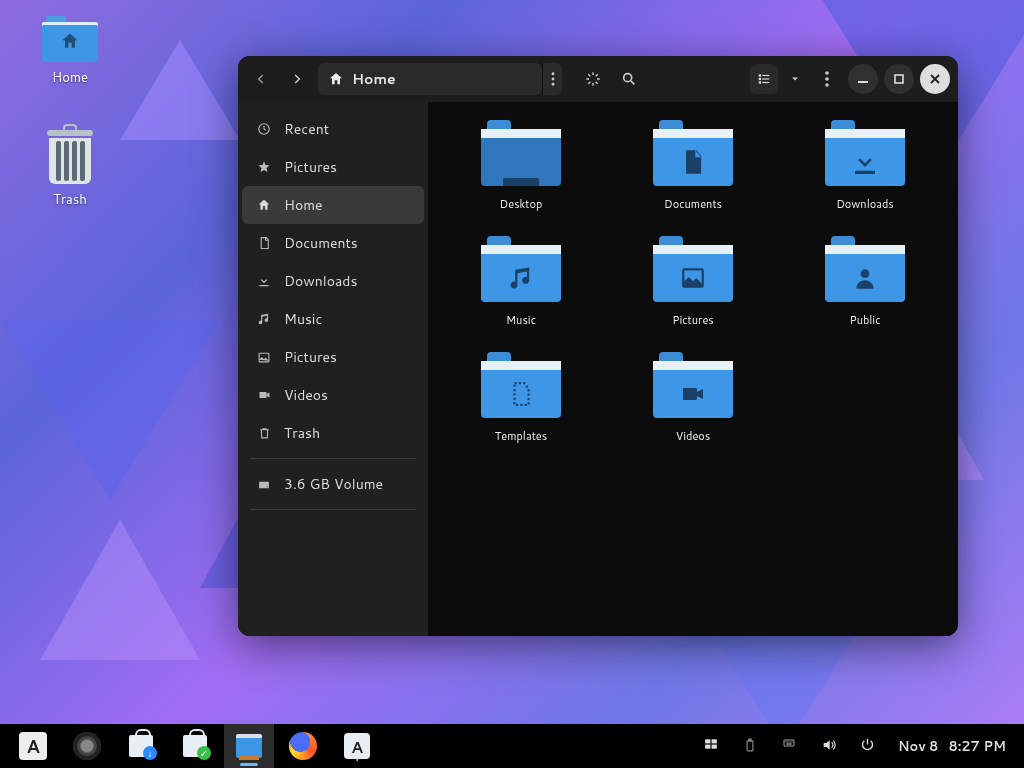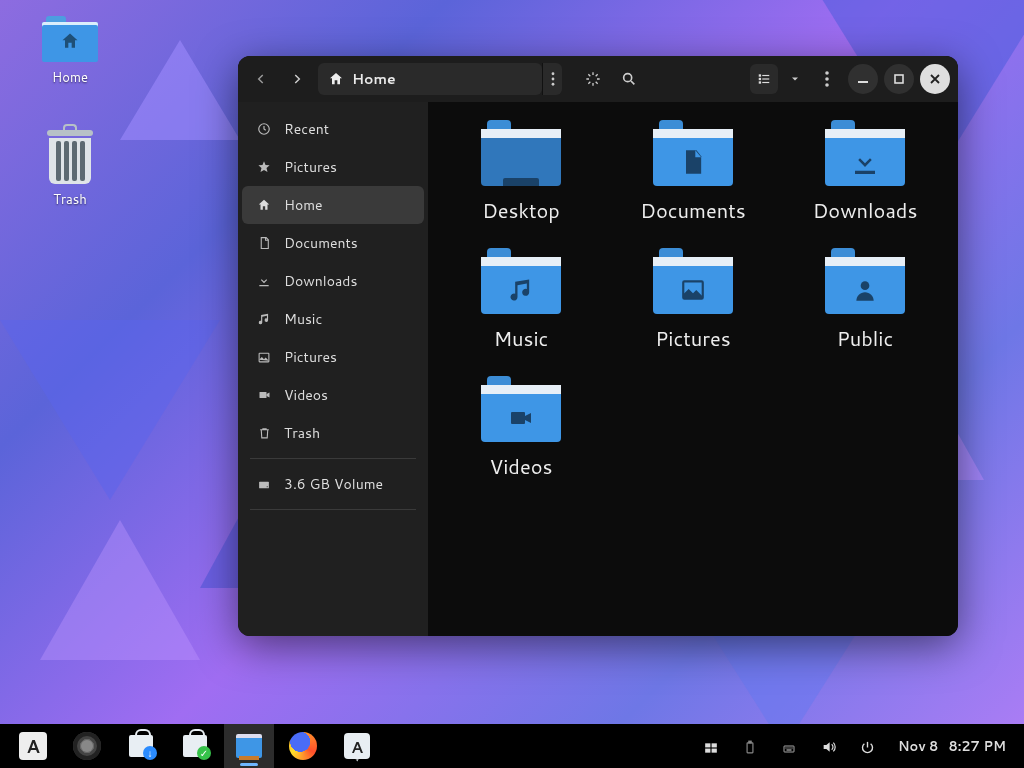--- a/index.html
+++ b/index.html
@@ -56,39 +56,39 @@
 
   .win-body { flex:1; display:flex;border-radius:15px; }
   .sidebar { width: 190px; background:#202020; padding: 8px 4px; display:flex; flex-direction:column; font-size:14px; }
   .sb-item { display:flex; align-items:center; gap:12px; padding: 9px 14px; border-radius: 6px; color:#ddd; }
   .sb-item.active { background:#3a3a3a; }
   .sb-item .ico { width:16px; display:flex; justify-content:center; color:#bbb; font-size:13px; }
   .sb-sep { height:1px; background:#3a3a3a; margin: 6px 8px; }
 
   .content { flex:1; background:#0c0c0c; padding: 18px 12px; }
   .grid { display:grid; grid-template-columns: repeat(3, 1fr); gap: 24px 10px; }
-  .file { display:flex; flex-direction:column; align-items:center; color:#eee; font-size:20px; }
+  .file { display:flex; flex-direction:column; align-items:center; color:#eee; font-size:11px; }
   .file .fname { margin-top: 10px; }
 
   .big-folder { width: 80px; height: 66px; position: relative; }
   .big-folder .tab2 { position:absolute; top:0; left:6px; width:24px; height:12px; border-radius: 4px 4px 0 0; background:#3c8dd6; }
   .big-folder .band { position:absolute; top:9px; left:0; right:0; height:10px; background:#e7eff7; }
   .big-folder .body2 { position:absolute; top:18px; left:0; right:0; bottom:0; background:#3e96e6; border-radius:0 0 4px 4px; display:flex; align-items:center; justify-content:center; color:#1a4268; font-size:28px; }
   .big-folder.desktop .body2 { background:#3077bb; }
   .big-folder.desktop .bar { position:absolute; bottom:0; left:22px; right:22px; height:8px; background:#1a4268; border-radius:2px 2px 0 0; }
 
   
   .taskbar {
     position: absolute; left: 0; right: 0; bottom: 0; height: 44px; background: #000; z-index: 10;
     display:flex; align-items:center; padding: 0 8px; gap: 4px; color:#ddd; font-size:13px;
   }
   .task-btn { width: 50px; height: 44px; display:flex; align-items:center; justify-content:center; position:relative; }
   .task-btn.active { background:#2c2c2c; }
   .task-btn .indicator { position:absolute; bottom:2px; left:50%; transform:translateX(-50%); width:18px; height:3px; background:#6fb6ff; border-radius:2px; }
-  .tray { margin-left:auto; display:flex; align-items:flex-end; gap:23px; padding-right:10px; }
+  .tray { margin-left:auto; display:flex; align-items:flex-start; gap:23px; padding-right:10px; }
   .tray .ico { color:#ddd; font-size:14px; }
   .clock { display:flex; gap:10px; font-weight:600; }
 
   .app-ico { width:30px; height:30px; display:flex; align-items:center; justify-content:center; font-size:22px; }
   .app-gear { width:28px; height:28px; border-radius:50%; background: radial-gradient(circle,#666 35%,#444 36%); box-shadow: inset 0 0 0 4px #222; position:relative; }
   .app-gear::before { content:""; position:absolute; inset:8px; background:#888; border-radius:50%; }
   .app-bag { width:24px; height:22px; background:#e8eef3; border-radius:2px; position:relative; }
   .app-bag::before { content:""; position:absolute; top:-6px; left:6px; width:12px; height:8px; border:2px solid #e8eef3; border-bottom:none; border-radius:6px 6px 0 0; }
   .app-bag .dot { position:absolute; bottom:-3px; right:-4px; width:14px; height:14px; border-radius:50%; display:flex; align-items:center; justify-content:center; font-size:10px; color:#fff; }
   .app-files { width:26px; height:24px; background:linear-gradient(#3e96e6,#3e96e6); border-radius:2px; position:relative; border-top:4px solid #dde; }
@@ -382,20 +382,32 @@
                 </svg>
               </div>
             </div>
             <div class="fname">Public</div>
           </div>
           <div class="file">
             <div class="big-folder">
               <div class="tab2"></div>
               <div class="band"></div>
               <div class="body2">
+                <svg width="26" height="30" viewBox="0 0 24 24" fill="none" stroke="#1a4268" stroke-width="2" stroke-dasharray="2 2">
+                  <path d="M6 2h9l4 5v15H6z"></path>
+                </svg>
+              </div>
+            </div>
+            <div class="fname">Templates</div>
+          </div>
+          <div class="file">
+            <div class="big-folder">
+              <div class="tab2"></div>
+              <div class="band"></div>
+              <div class="body2">
                 <svg width="30" height="24" viewBox="0 0 24 24" fill="#1a4268">
                   <rect x="2" y="6" width="14" height="12" rx="1"></rect>
                   <path d="M16 10l6-3v10l-6-3z"></path>
                 </svg>
               </div>
             </div>
             <div class="fname">Videos</div>
           </div>
         </div>
     </div>

